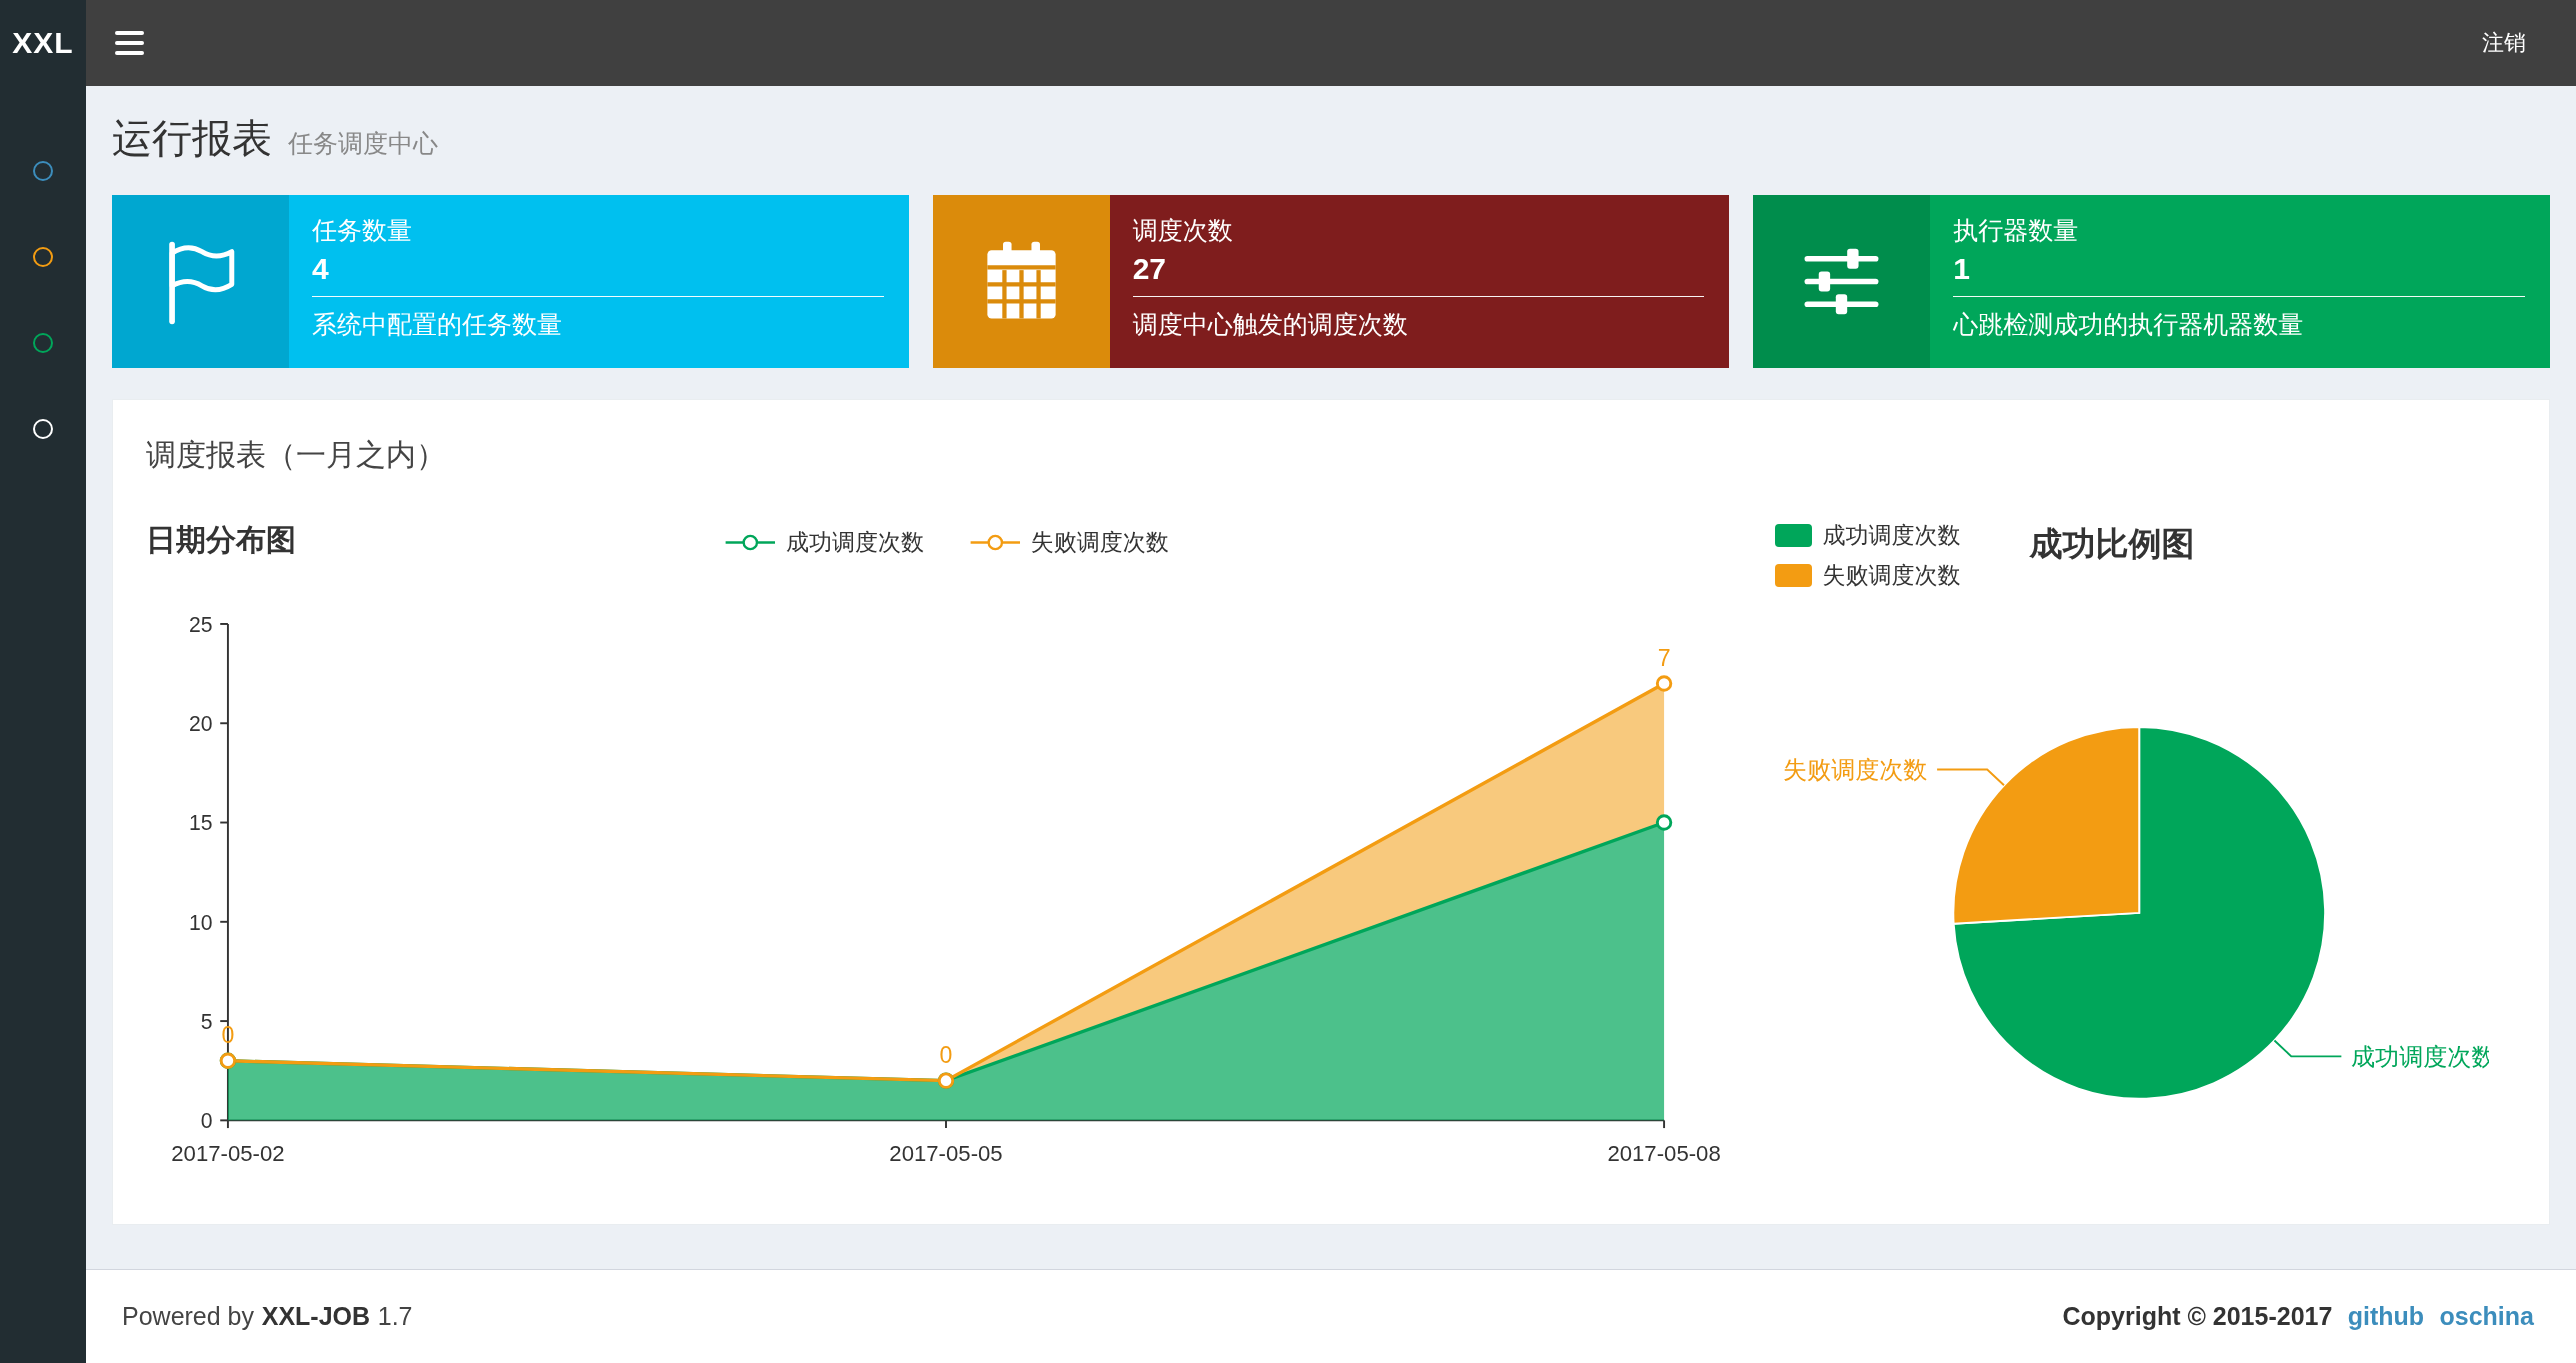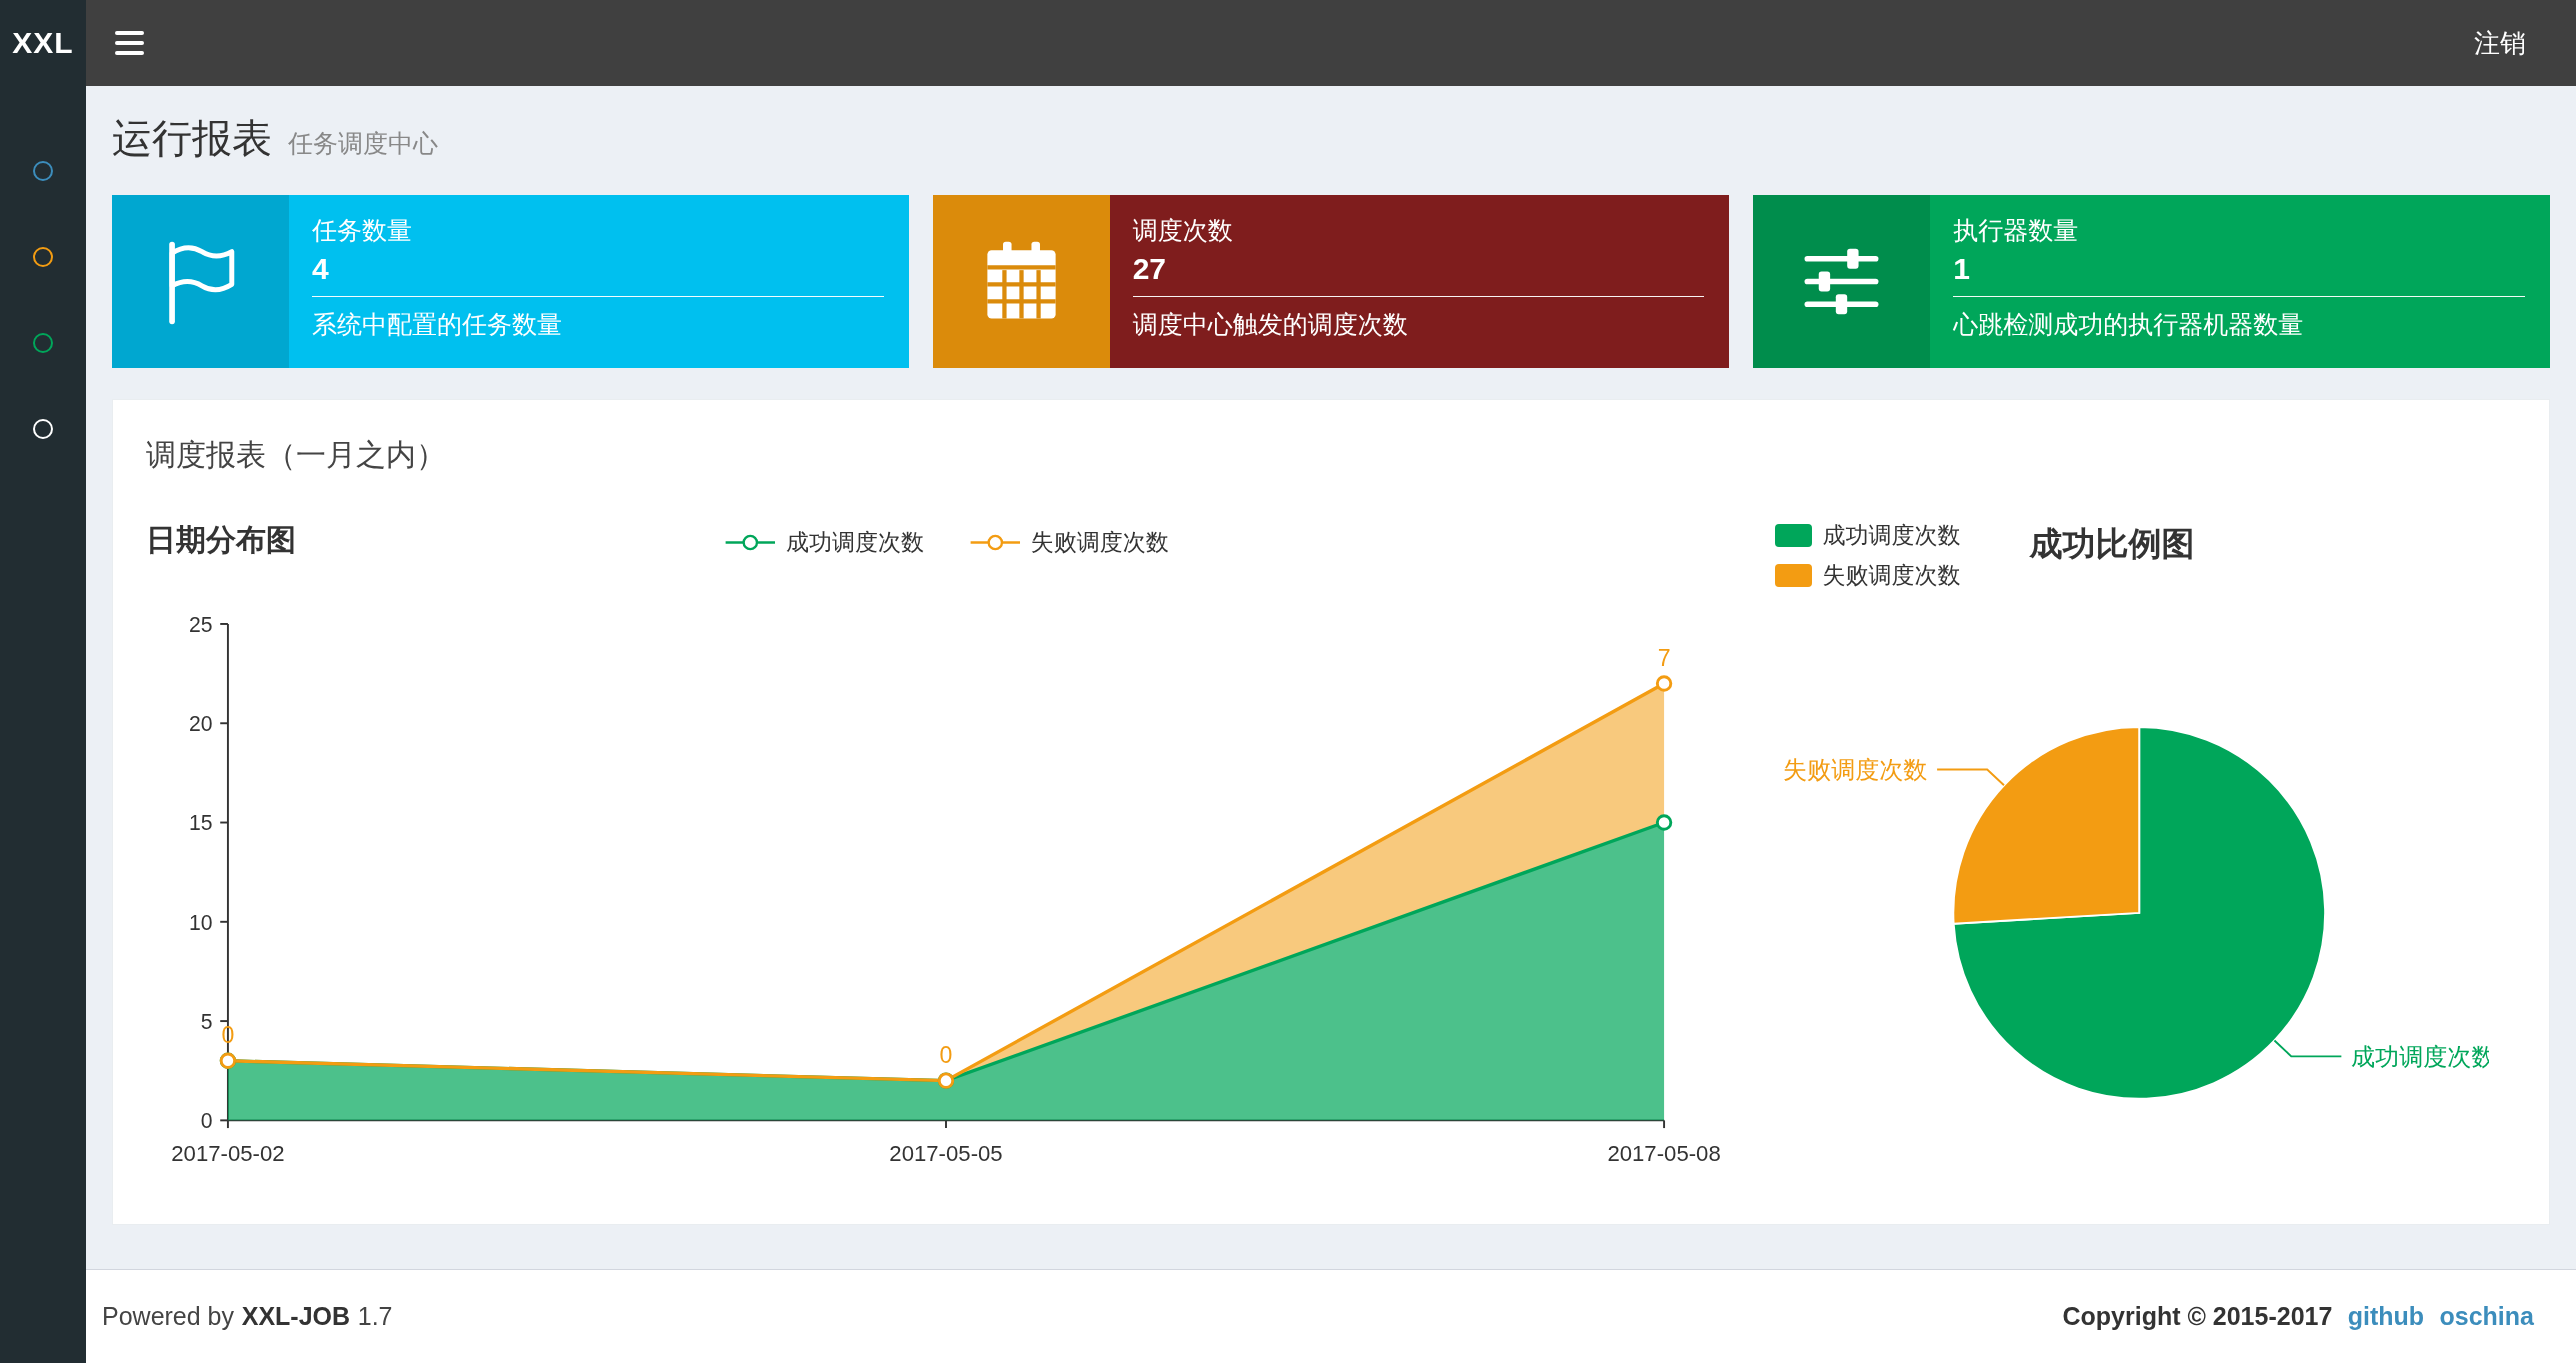--- a/index.html
+++ b/index.html
@@ -9,21 +9,21 @@
     font-family: "Liberation Sans", "DejaVu Sans", sans-serif;
     color: #333;
   }
   
   .navbar { height: 86px; background: #404040; display: flex; align-items: stretch; }
   .logo { width: 86px; background: #222d32; color: #fff; font-size: 30px; font-weight: bold;
           display: flex; align-items: center; justify-content: center; letter-spacing: 1px; cursor: pointer; }
   .hamburger { padding: 0 29px; display: flex; flex-direction: column; justify-content: center; gap: 5.8px; cursor: pointer; }
   .hamburger span { display: block; width: 29px; height: 3.9px; background: #fff; border-radius: 1.9px; }
   .logout { margin-left: auto; display: flex; align-items: center; padding: 0 50px;
-            color: #fff; font-size: 26px; cursor: pointer; font-family: Liberation Mono, monospace; }
+            color: #fff; font-size: 22px; cursor: pointer; font-family: Liberation Mono, monospace; }
   
   .wrap { display: flex; height: 1277px; }
   .sidebar { width: 86px; background: #222d32; padding-top: 42px; }
   .side-item { height: 86px; display: flex; align-items: center; justify-content: center; cursor: pointer; }
   .circle { width: 20px; height: 20px; border-radius: 50%; border: 2.9px solid #fff; }
   .main { flex: 1; display: flex; flex-direction: column; min-width: 0; }
   .content { flex: 1; padding: 0 26px; overflow: hidden; }
   
   .page-header { margin: 25px 0 29px; }
   .page-title { font-size: 40px; font-weight: 500; color: #333; }
@@ -51,21 +51,21 @@
   .chart-right { flex: 1; margin-left: 29px; }
   .pie-head { display: flex; align-items: flex-start; margin-bottom: 3.9px; }
   .pie-legend { display: flex; flex-direction: column; gap: 9.6px; }
   .pie-legend-row { display: flex; align-items: center; gap: 10.6px; font-size: 23px; color: #333; cursor: pointer; }
   .swatch { width: 37px; height: 23px; border-radius: 3.9px; background: #ccc; }
   .pie-title { font-size: 33px; font-weight: bold; color: #333; margin-left: 69px; margin-top: 1.9px; }
   svg text { font-family: "Liberation Sans", "DejaVu Sans", sans-serif; }
   
   .footer { height: 94px; background: #fff; border-top: 1px solid #d2d6de;
             display: flex; align-items: center; justify-content: space-between;
-            padding: 0 42px 0 16px; font-size: 25px; color: #444; }
+            padding: 0 42px 0 36px; font-size: 25px; color: #444; }
   .footer-left { display: flex; gap: 7.7px; align-items: baseline; }
   .footer-right { display: flex; gap: 15.4px; align-items: baseline; }
   .footer b { color: #333; }
   .footer a { color: #3c8dbc; font-weight: bold; text-decoration: none; cursor: pointer; }
 </style>
 </head>
 <body>
 
 <div class="navbar">
   <div class="logo">XXL</div>

